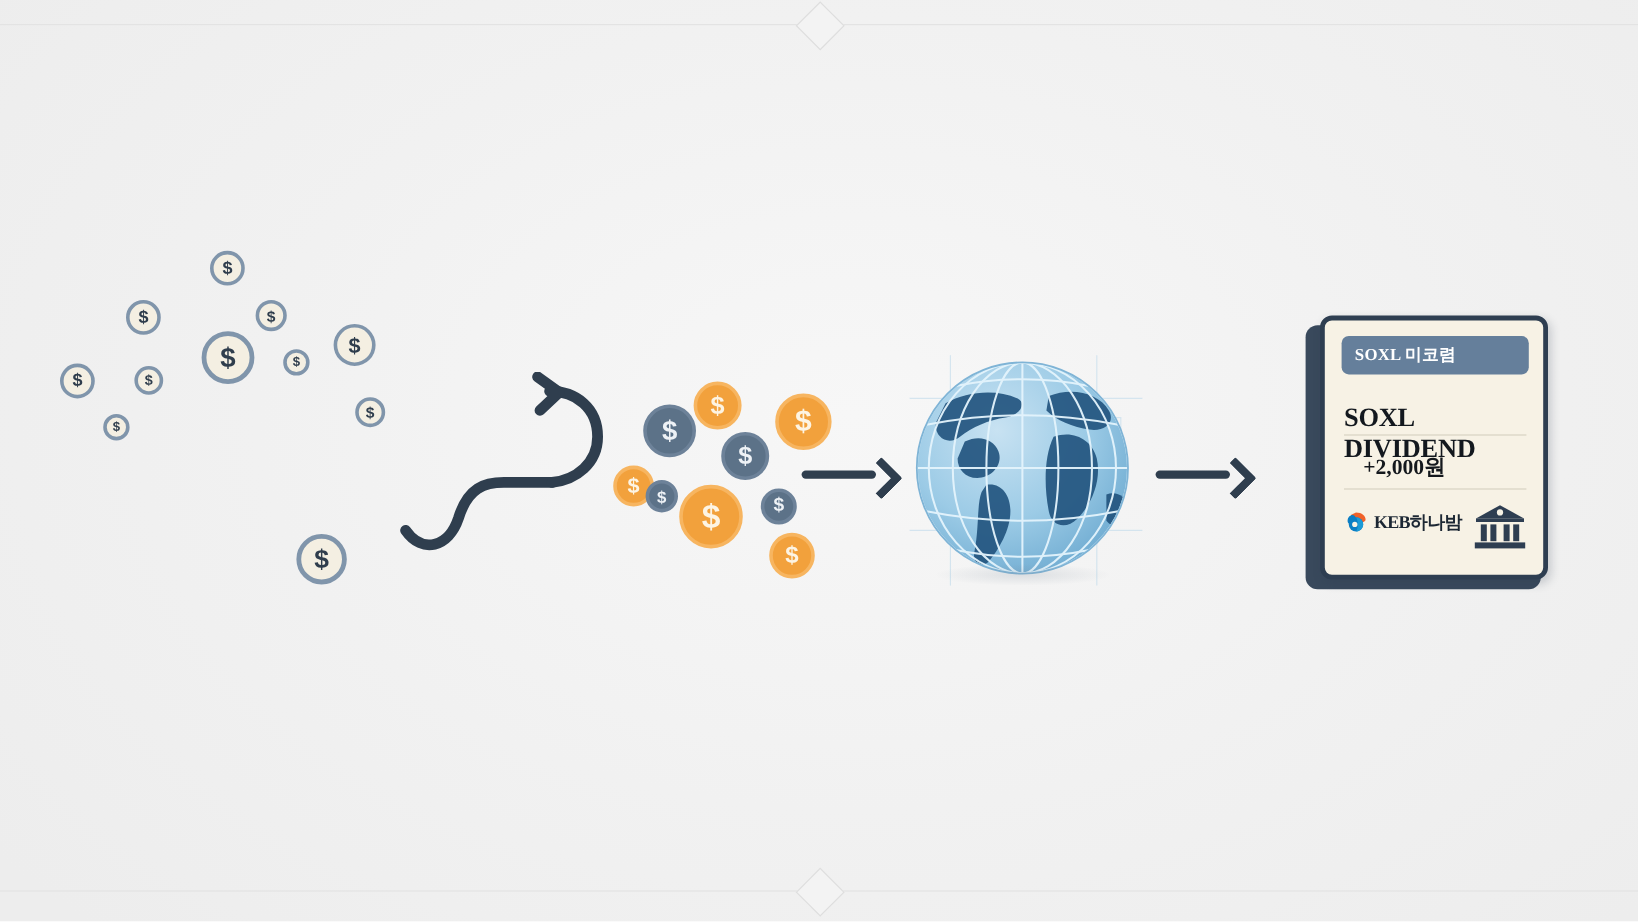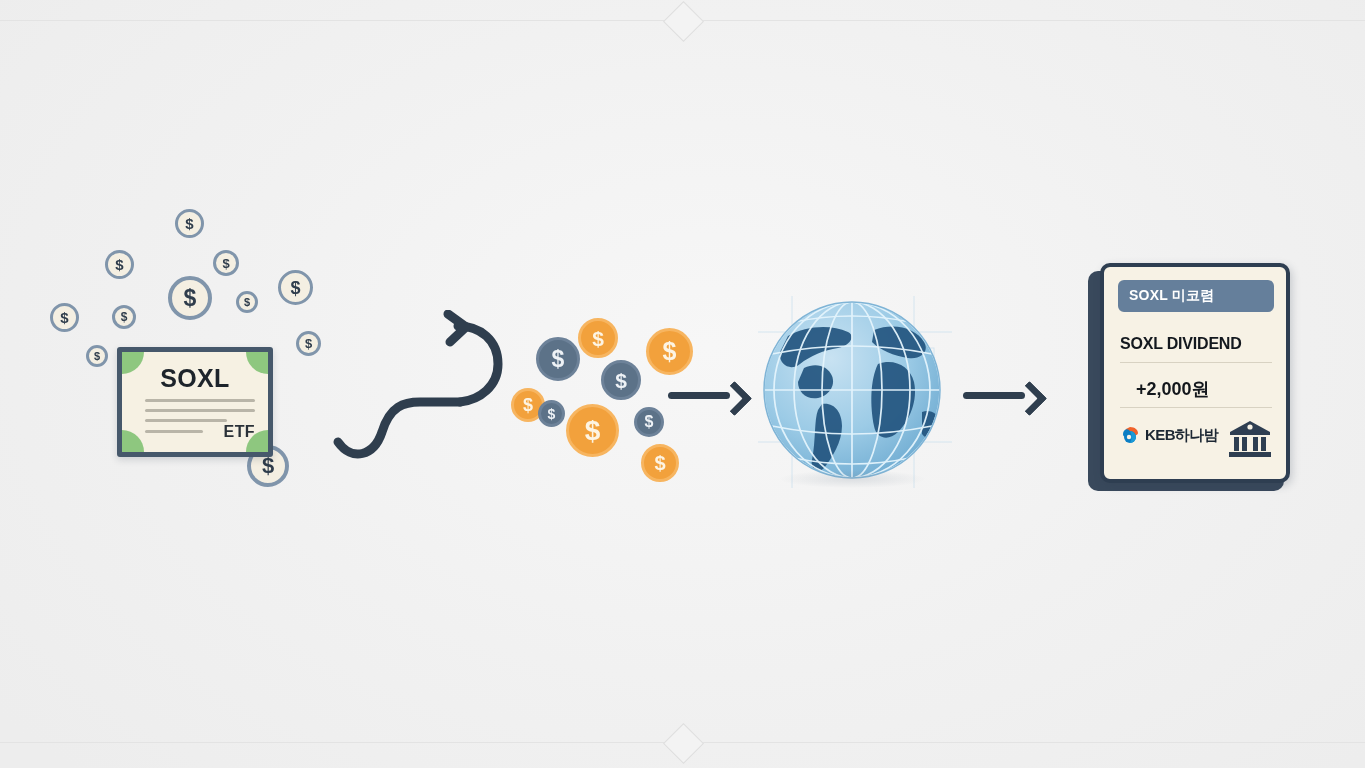--- a/index.html
+++ b/index.html
@@ -159,20 +159,21 @@
     background: radial-gradient(ellipse at center, rgba(120,135,150,0.20) 0%, rgba(120,135,150,0) 72%);
   }
 
   
   #bank-card-wrap {
     position: absolute;
     left: 1088px;
     top: 263px;
     width: 205px;
     height: 212px;
+    font-family: Liberation Serif, serif;
   }
   #card-spine {
     position: absolute;
     left: 0;
     top: 8px;
     width: 196px;
     height: 220px;
     background: #39495c;
     border-radius: 10px;
   }
@@ -202,21 +203,21 @@
     box-sizing: border-box;
     color: #ffffff;
     font-size: 14px;
     font-weight: bold;
     letter-spacing: 0.2px;
   }
   #card-dividend-label {
     position: absolute;
     left: 16px;
     top: 68px;
-    font-size: 16px;
+    font-size: 22px;
     font-weight: bold;
     color: #13181e;
     letter-spacing: -0.2px;
   }
   .card-rule {
     position: absolute;
     left: 16px;
     width: 152px;
     height: 1px;
     background: #d8d2c2;
@@ -269,32 +270,20 @@
       <div class="coin cream" style="left: 213px; top: 250px; width: 26px; height: 26px; font-size: 13px; border-width: 3px;">$</div>
       <div class="coin cream" style="left: 278px; top: 270px; width: 35px; height: 35px; font-size: 18px; border-width: 3px;">$</div>
       <div class="coin cream" style="left: 50px; top: 303px; width: 29px; height: 29px; font-size: 15px; border-width: 3px;">$</div>
       <div class="coin cream" style="left: 112px; top: 305px; width: 24px; height: 24px; font-size: 12px; border-width: 3px;">$</div>
       <div class="coin cream" style="left: 236px; top: 291px; width: 22px; height: 22px; font-size: 11px; border-width: 3px;">$</div>
       <div class="coin cream" style="left: 296px; top: 331px; width: 25px; height: 25px; font-size: 13px; border-width: 3px;">$</div>
       <div class="coin cream" style="left: 86px; top: 345px; width: 22px; height: 22px; font-size: 11px; border-width: 3px;">$</div>
       <div class="coin cream" style="left: 247px; top: 445px; width: 42px; height: 42px; font-size: 22px; border-width: 4px;">$</div>
     </div>
 
-  <div id="certificate">
-    <div class="cert-corner tl"></div>
-    <div class="cert-corner tr"></div>
-    <div class="cert-corner bl"></div>
-    <div class="cert-corner br"></div>
-    <div id="cert-title">SOXL</div>
-    <div class="cert-line" style="top:47px; width:110px;"></div>
-    <div class="cert-line" style="top:57px; width:110px;"></div>
-    <div class="cert-line" style="top:67px; width:82px;"></div>
-    <div class="cert-line" style="top:78px; width:58px;"></div>
-    <div id="cert-etf">ETF</div>
-  </div>
 
   <svg id="squiggle-arrow" viewBox="0 0 210 150">
     <path d="M8 132 C 22 152, 44 146, 52 122 C 60 96, 74 92, 90 92 L 130 92" stroke="#2f3e4e" stroke-width="9" fill="none" stroke-linecap="round"></path>
     <path d="M130 92 C 150 90, 168 76, 168 54 C 168 30, 150 16, 128 16" stroke="#2f3e4e" stroke-width="9" fill="none" stroke-linecap="round"></path>
     <path d="M118 4 L 136 17 L 120 32" stroke="#2f3e4e" stroke-width="9" fill="none" stroke-linecap="round" stroke-linejoin="round"></path>
   </svg>
 
   <div id="coins-middle-group">
       <div class="coin orange" style="left: 578px; top: 318px; width: 40px; height: 40px; font-size: 21px; border-width: 3px;">$</div>
       <div class="coin slate" style="left: 536px; top: 337px; width: 44px; height: 44px; font-size: 23px; border-width: 3px;">$</div>

